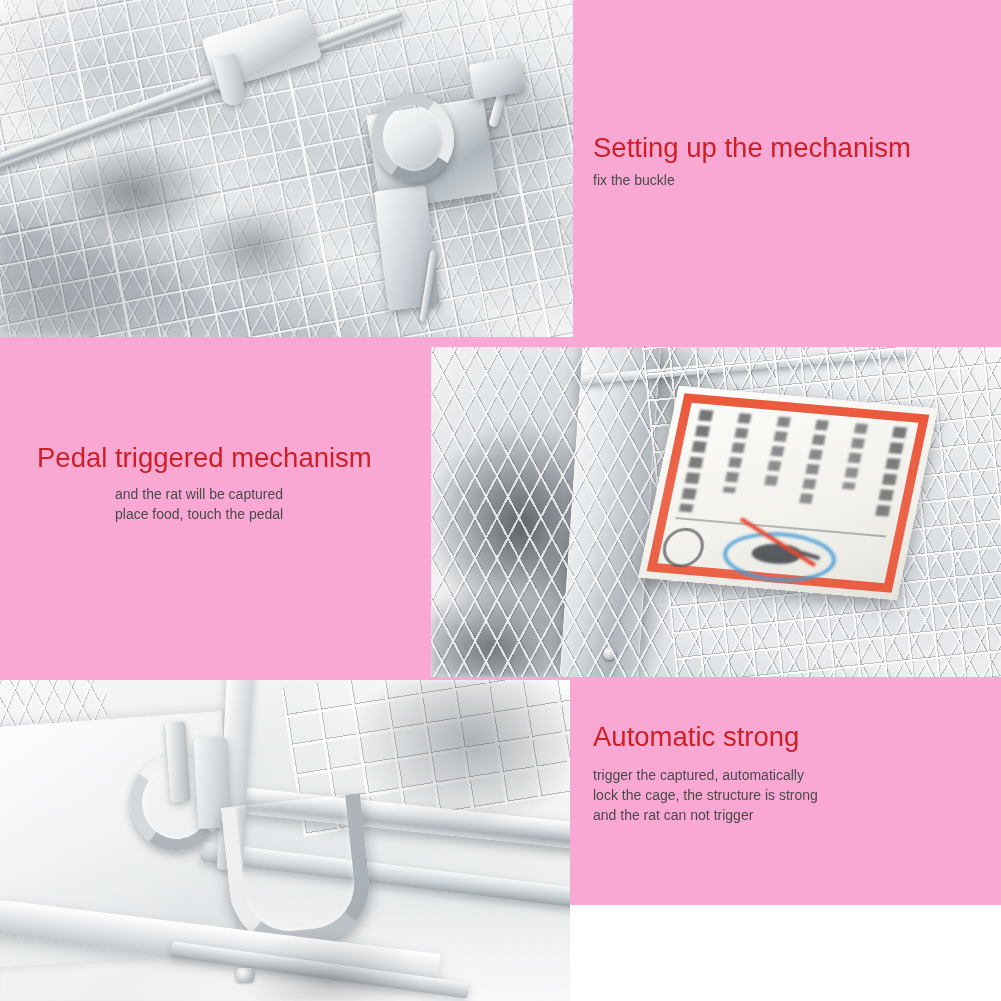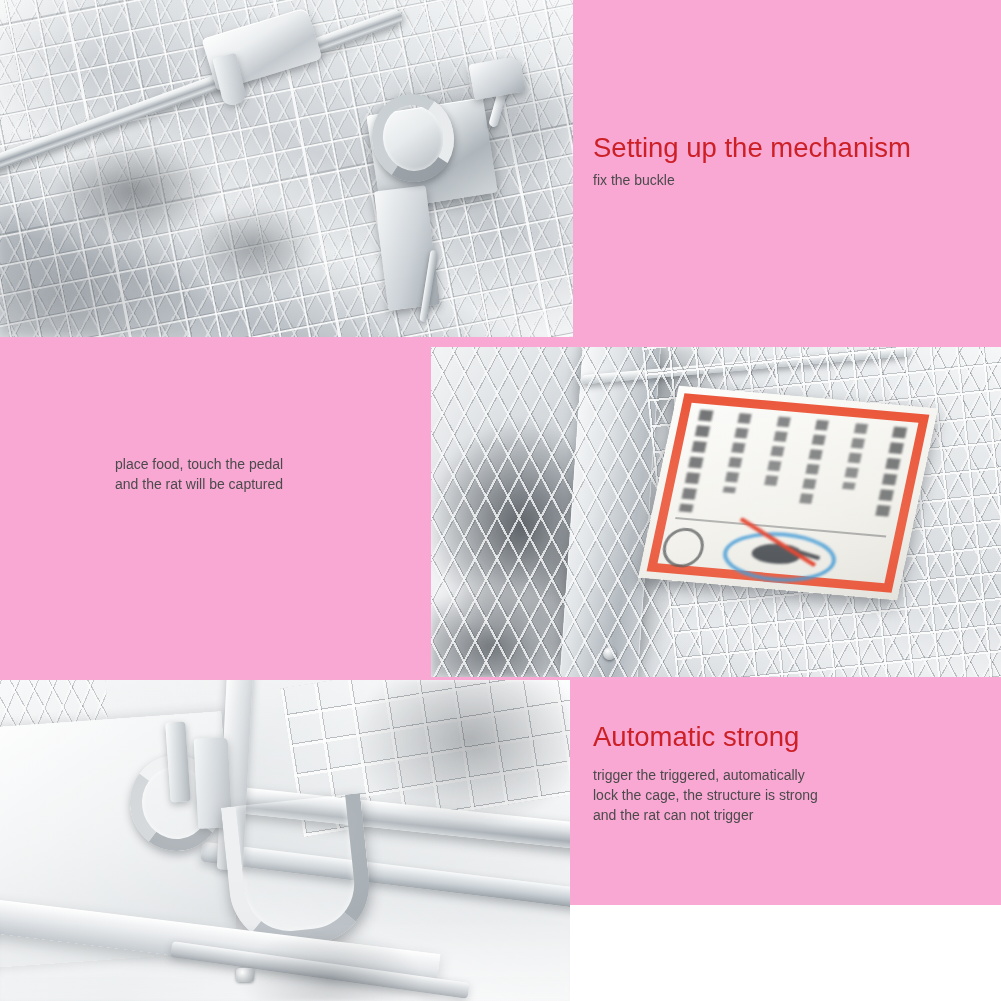--- a/index.html
+++ b/index.html
@@ -202,23 +202,24 @@
        position:absolute;left:205px;top:70px;width:250px;height:190px;
        transform:rotate(15deg) skewY(-7deg);z-index:-1;
        background:linear-gradient(160deg,rgba(255,255,255,.8),rgba(220,224,227,.6));
        box-shadow:0 5px 13px rgba(30,36,42,.35);"></div>
 
     <div class="shade" style="
        background:radial-gradient(ellipse at 60% 50%,rgba(255,255,255,.20),rgba(0,0,0,0) 68%);"></div>
   </div>
 
   <div class="tblock" style="left:37px;top:443px;">
+    <div class="head">Pedal triggered mechanism</div>
     <div class="body" style="margin-top:12px;margin-left:78px;">
+      <div>and the rat will be captured</div>
       <div>place food, touch the pedal</div>
-      <div>and the rat will be captured</div>
     </div>
   </div>
 
   <div class="photo" style="left:0;top:680px;width:570px;height:321px;">
     <div class="metal" style="background:
            linear-gradient(120deg,rgba(255,255,255,.75),rgba(255,255,255,.15) 40%,rgba(255,255,255,.6) 100%),
            linear-gradient(195deg,#fafbfc 0%,#e8ebed 25%,#d4d9dc 52%,#eef0f2 74%,#dfe3e6 100%);"></div>
 
     <div style="
        position:absolute;left:-10px;top:-14px;width:120px;height:200px;
@@ -309,19 +310,19 @@
         radial-gradient(ellipse 120px 70px at 330px 300px,rgba(45,52,58,.22),rgba(0,0,0,0) 76%),
         linear-gradient(180deg,rgba(0,0,0,0) 72%,rgba(255,255,255,.35) 100%);
        filter:blur(2px);"></div>
     <div class="shade" style="
        background:radial-gradient(ellipse at 35% 45%,rgba(255,255,255,.28),rgba(0,0,0,0) 66%);"></div>
   </div>
 
   <div class="tblock" style="left:593px;top:722px;">
     <div class="head">Automatic strong</div>
     <div class="body" style="margin-top:14px;">
-      <div>trigger the triggered, automatically</div>
+      <div>trigger the captured, automatically</div>
       <div>lock the cage, the structure is strong</div>
       <div>and the rat can not trigger</div>
     </div>
   </div>
 
 </div>
 
 </body></html>

